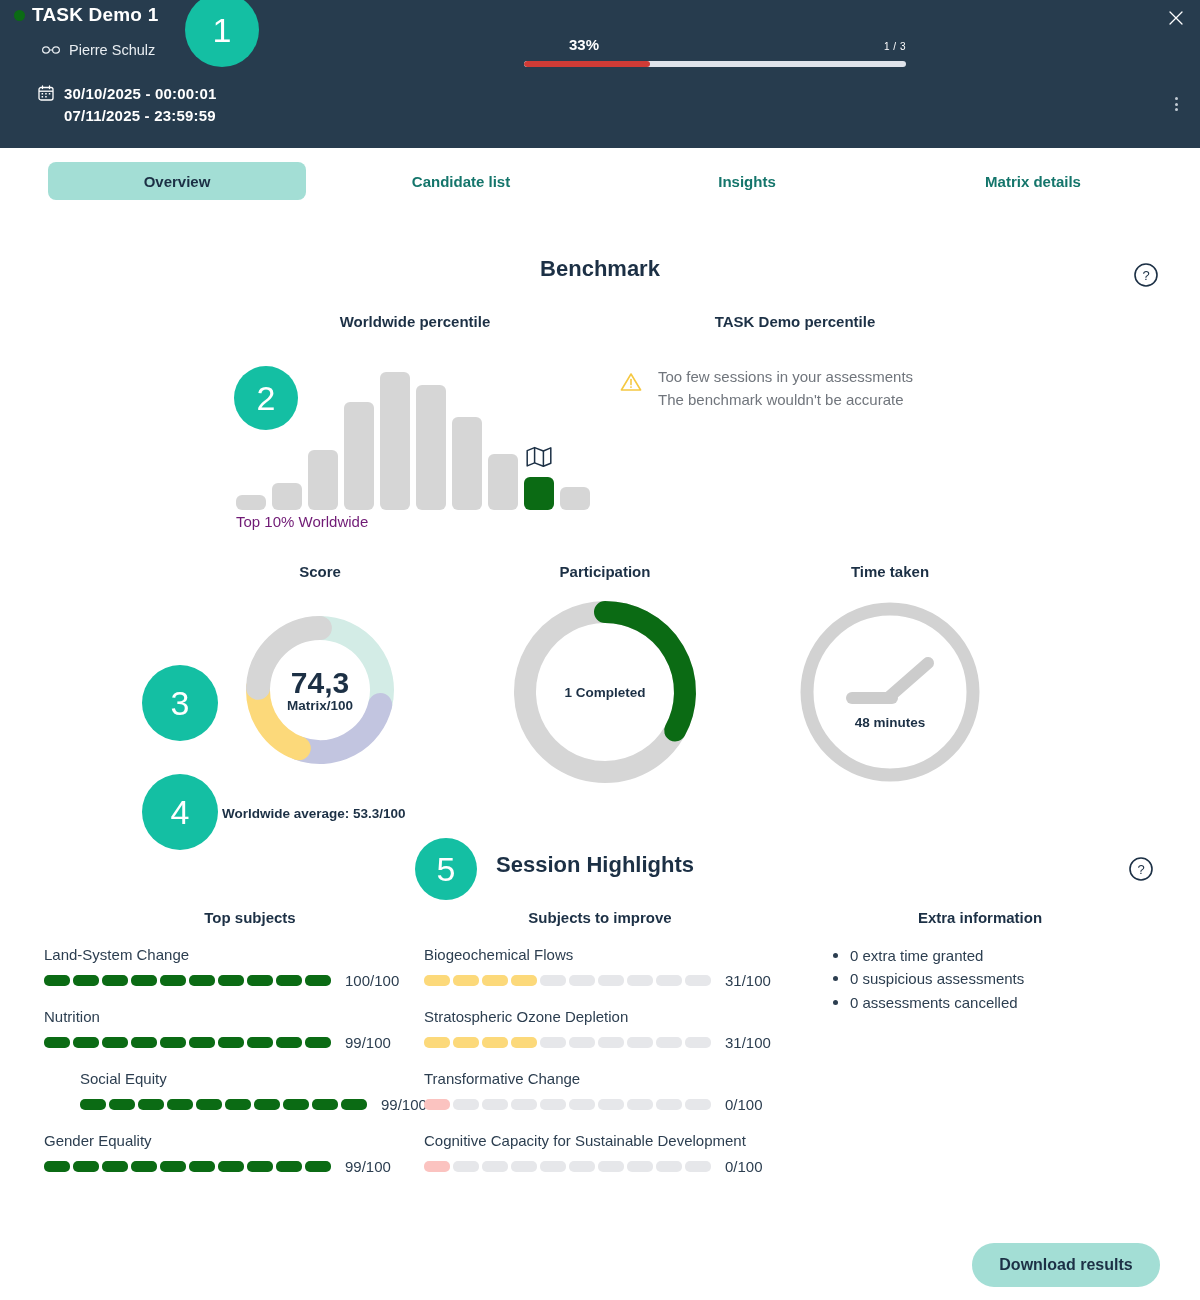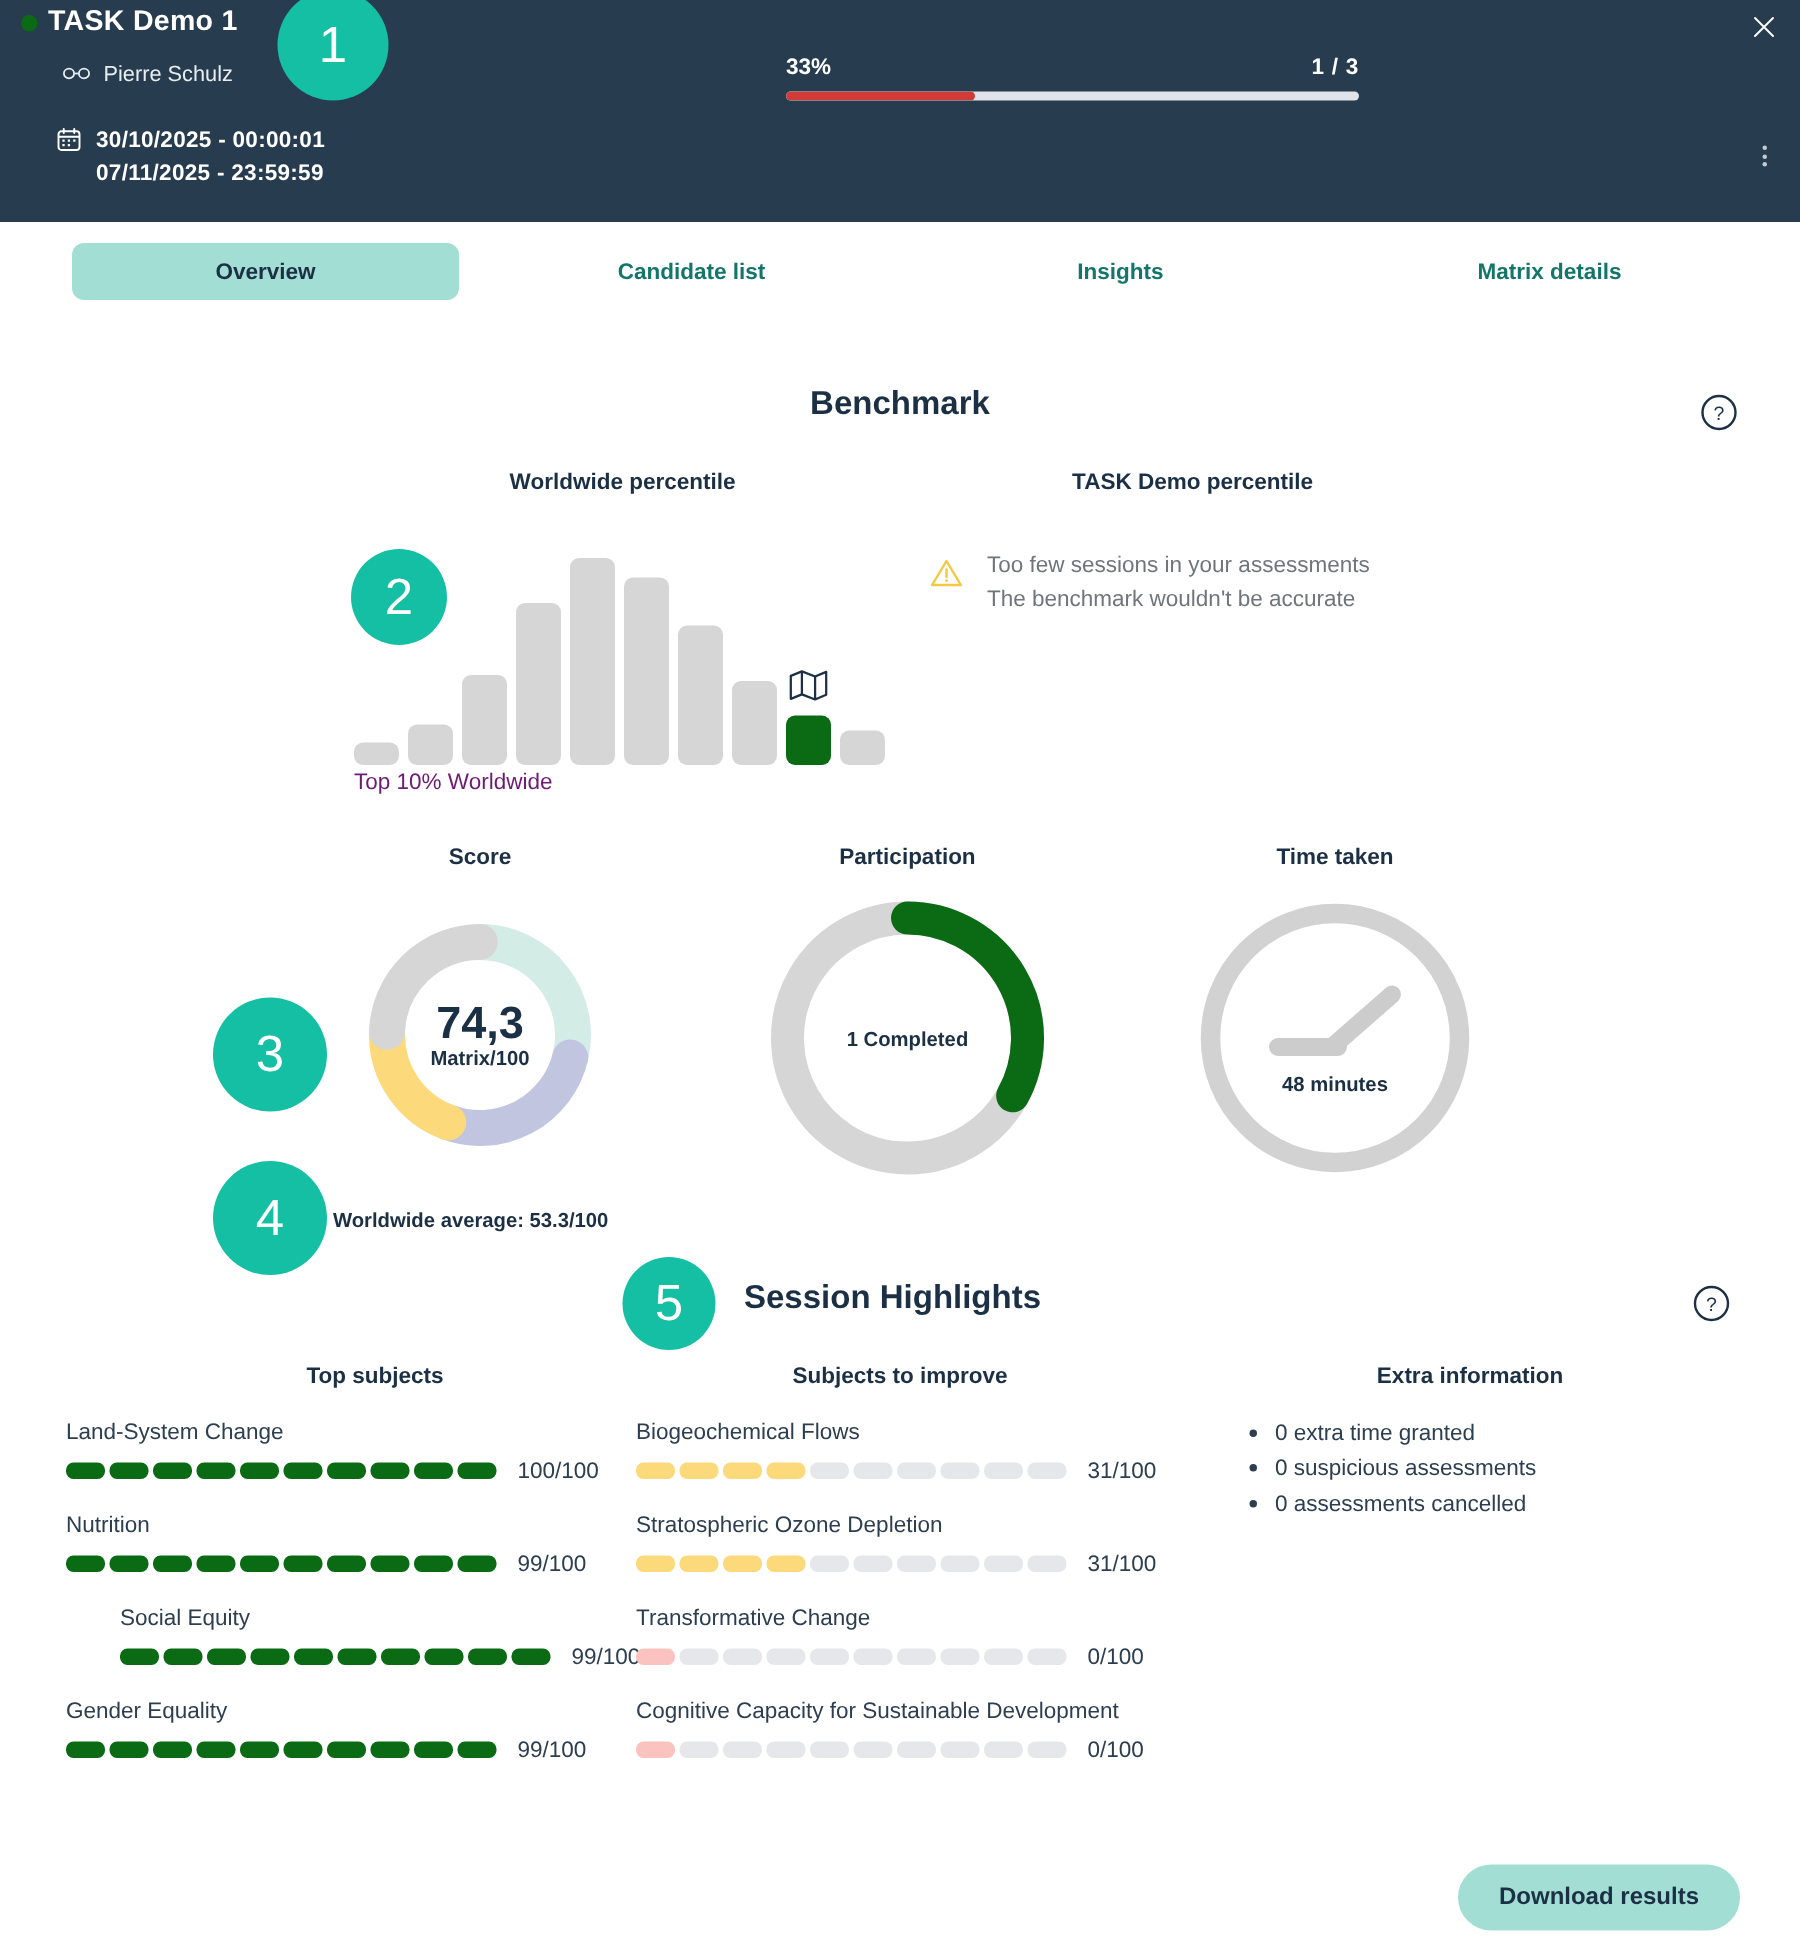--- a/index.html
+++ b/index.html
@@ -33,23 +33,23 @@
     display: flex; align-items: center; gap: 9px;
   }
   .user-name { font-size: 14.5px; color: #e8edf1; }
   .date-row {
     position: absolute; left: 38px; top: 83px;
     display: flex; align-items: flex-start; gap: 10px;
   }
   .date-lines { font-size: 15px; font-weight: bold; line-height: 1.45; letter-spacing: .2px; }
 
   .progress-wrap { position: absolute; left: 524px; top: 36px; width: 382px; }
-  .progress-labels { display: flex; justify-content: space-between; align-items: baseline; }
+  .progress-labels { display: flex; justify-content: space-between; align-items: baseline; margin-left: 45px; }
   .progress-pct { font-size: 15px; font-weight: bold; }
-  .progress-count { font-size: 15px; font-weight: bold; letter-spacing: .5px; }
+  .progress-count { font-size: 10px; font-weight: normal; letter-spacing: .5px; }
   .progress-track {
     margin-top: 8px; height: 6px; border-radius: 3px;
     background: #dfe3ea; width: 100%; overflow: hidden;
   }
   .progress-fill { height: 100%; background: #cf3b36; border-radius: 3px; }
 
   .close-btn {
     position: absolute; right: 12px; top: 6px;
     width: 24px; height: 24px; color: #ffffff;
     display: flex; align-items: center; justify-content: center;

